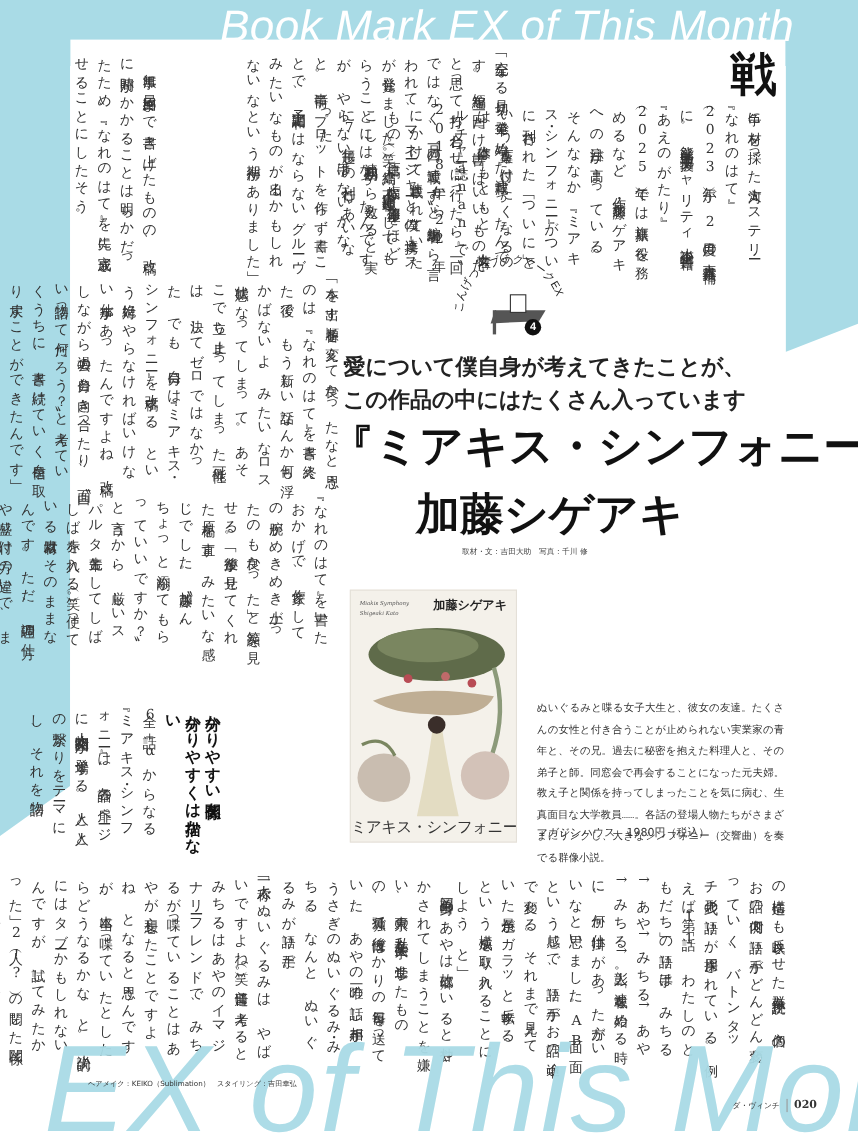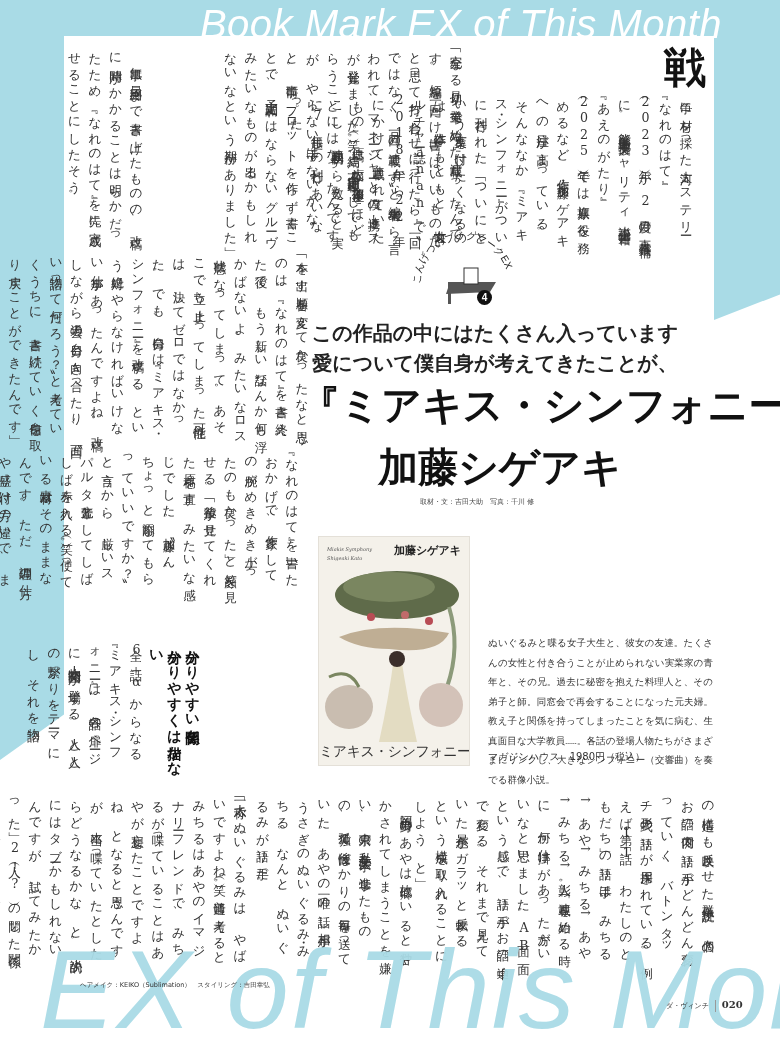--- a/index.html
+++ b/index.html
@@ -132,22 +132,22 @@
       <path id="arc" d="M12,60 A44,44 0 0,1 100,58"></path>
     </defs>
   <text class="logo-arc"><textPath href="#arc">こんげつのブックマークEX</textPath></text>
   <polygon points="42,58 88,58 82,68 38,70" fill="#555"></polygon>
   <rect x="40" y="58" width="3" height="22" fill="#555"></rect>
   <rect x="56" y="44" width="14" height="16" fill="#fff" stroke="#333" stroke-width="1"></rect>
 </svg>
 <div class="logo-num">4</div>
 
 <div class="subhead">
+  <div>愛について僕自身が考えてきたことが、</div>
   <div>この作品の中にはたくさん入っています</div>
-  <div>愛について僕自身が考えてきたことが、</div>
 </div>
 <div class="title1">『ミアキス・シンフォニー』</div>
 <div class="title2">加藤シゲアキ</div>
 <div class="credit">取材・文：吉田大助　写真：千川 修</div>
 
 <div class="cover">
   <div class="cover-en">
     <div>Miakis Symphony</div>
     <div>Shigeaki Kato</div>
   </div>

